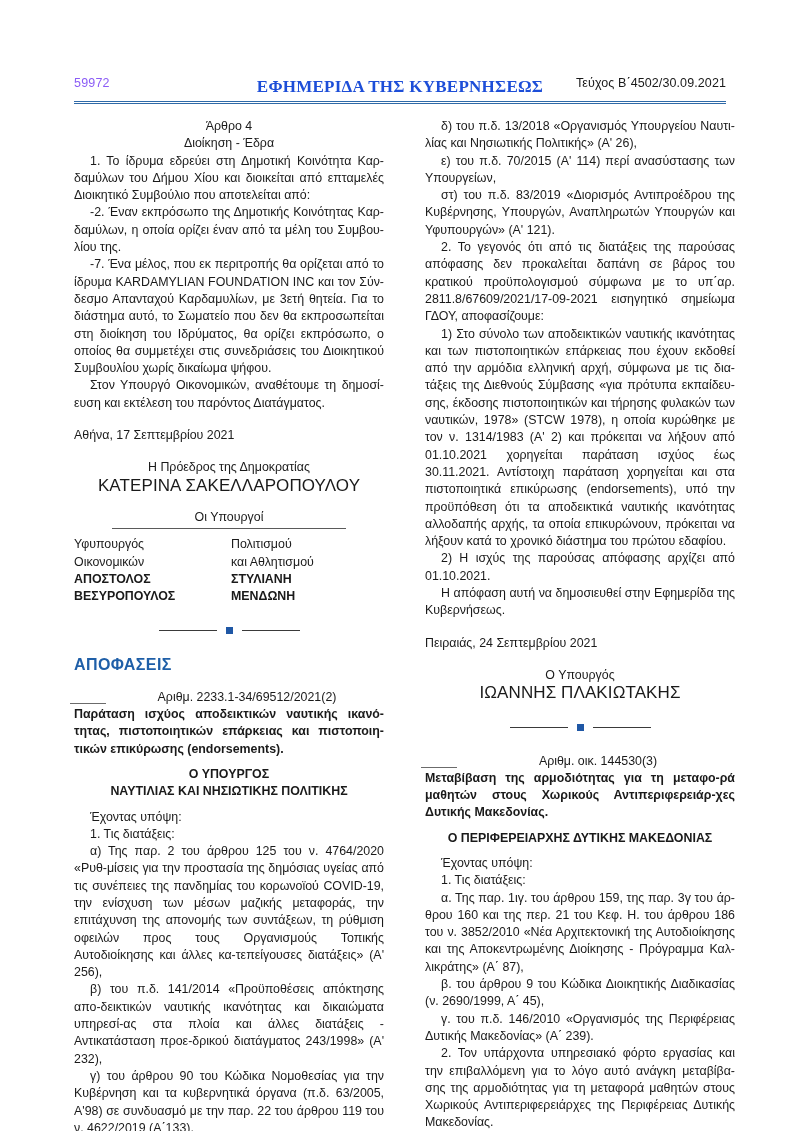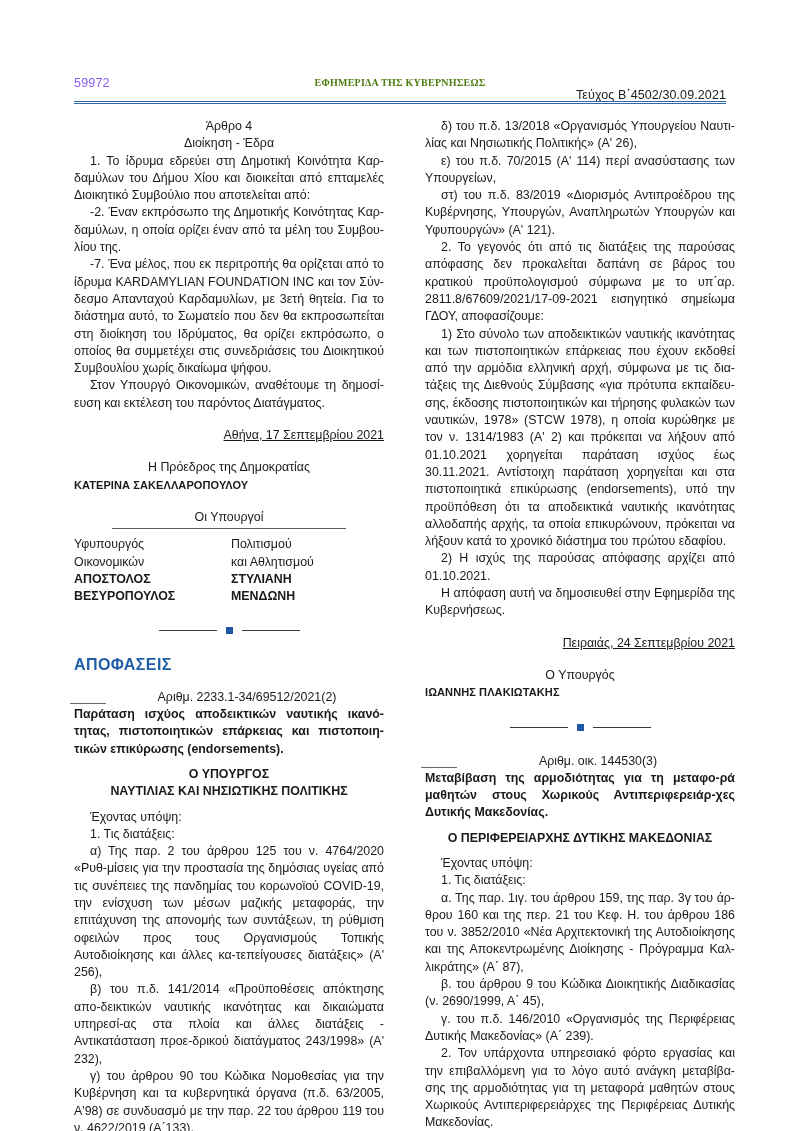--- a/index.html
+++ b/index.html
@@ -37,28 +37,28 @@
     letter-spacing: .2px;
   }
   .page-header .masthead {
     position: absolute;
     left: 0;
     right: 0;
     top: 3px;
     text-align: center;
     font-family: "Liberation Serif", "DejaVu Serif", serif;
     font-weight: 700;
-    font-size: 10px;
-    color: #4d7c0f;
+    font-size: 17px;
+    color: #1d4ed8;
     letter-spacing: .25px;
   }
   .page-header .issue {
     position: absolute;
     right: 0;
-    top: 14px;
+    top: 2px;
     font-size: 12.5px;
     color: #1a1a1a;
     letter-spacing: .1px;
   }
   .header-rule {
     position: absolute;
     left: 74px;
     top: 101px;
     width: 652px;
     height: 3px;
@@ -80,40 +80,41 @@
   }
   .col-left  { left: 74px; }
   .col-right { left: 425px; }
 
   p {
     margin: 0;
   }
   .ind  { text-indent: 16px; }
   .last-line, .ragged { text-align: left; }
 
-  .center { text-align: right; text-indent: 0; text-decoration: underline; }
+  .center { text-align: left; text-indent: 0; }
   .gap-sm { height: 8px; }
   .gap-md { height: 15px; }
   .gap-lg { height: 22px; }
 
   .art-title {
     text-align: center;
     text-indent: 0;
     line-height: 17.3px;
   }
 
   
   .sig-line {
     text-align: center;
     text-indent: 0;
   }
   .sig-name {
-    text-indent: 0;
-    font-weight: 700;
-    font-size: 11px;
+    text-align: center;
+    text-indent: 0;
+    font-weight: 400;
+    font-size: 17px;
     letter-spacing: .1px;
   }
 
   
   .ministers-head {
     text-align: center;
     text-indent: 0;
     position: relative;
     padding-bottom: 2px;
   }

